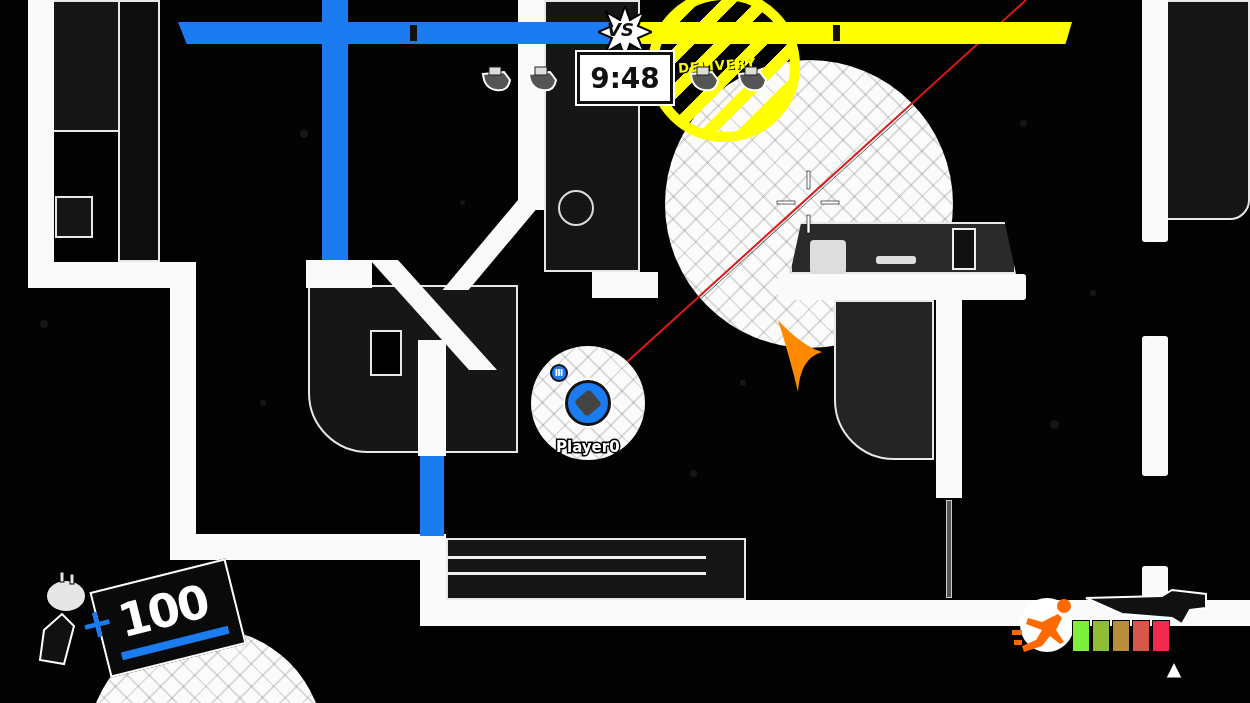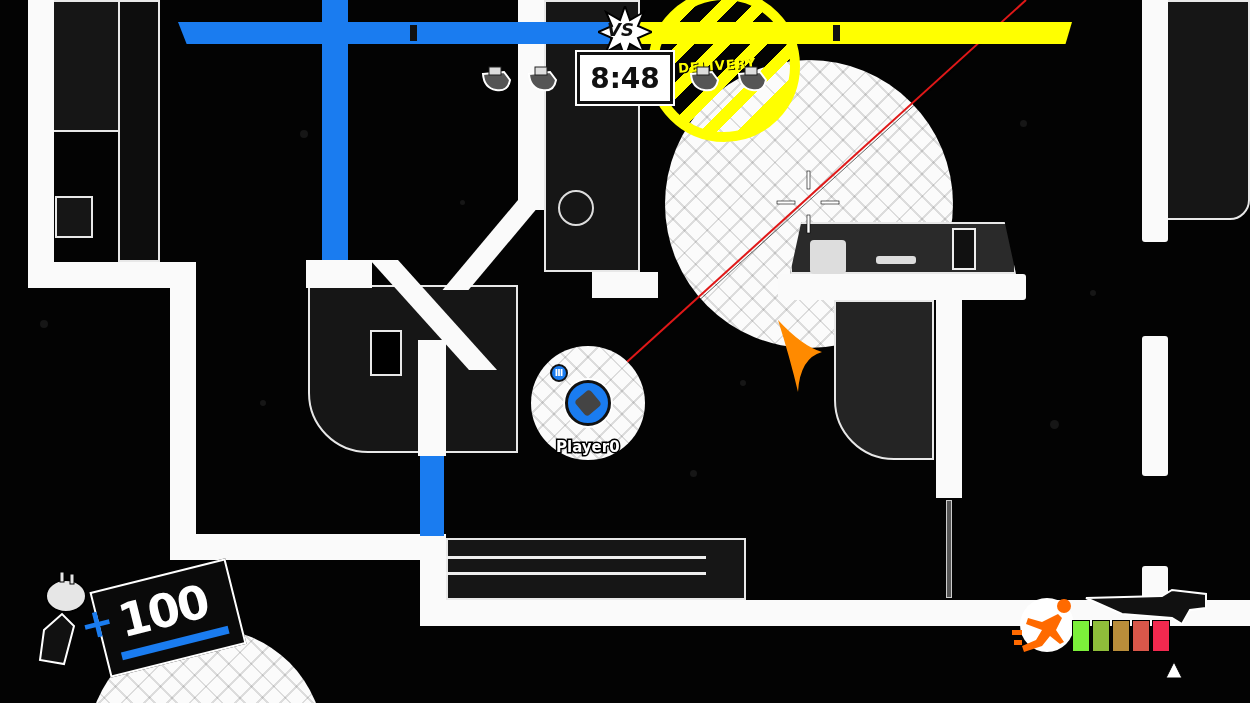--- a/index.html
+++ b/index.html
@@ -110,21 +110,21 @@
   <div class="abs" style="left:410px;top:25px;width:7px;height:16px;background:#111;"></div>
   <div class="abs" style="left:640px;top:22px;width:432px;height:22px;background:#ffff00;clip-path:polygon(0 0,100% 0,98.5% 100%,0 100%);"></div>
   <div class="abs" style="left:833px;top:25px;width:7px;height:16px;background:#111;"></div>
 
   <svg class="abs" style="left:598px;top:6px;" width="54" height="52">
     <polygon points="27,0 32,14 46,6 40,20 54,26 40,32 46,46 32,38 27,52 22,38 8,46 14,32 0,26 14,20 8,6 22,14" fill="#fff" stroke="#000" stroke-width="2"></polygon>
   </svg>
   <div class="abs hud-text" style="left:607px;top:19px;font-size:18px;color:#111;font-style:italic;">VS</div>
 
   <div class="abs" style="left:577px;top:52px;width:96px;height:52px;background:#fff;border:3px solid #111;box-shadow:0 0 0 2px #fff;display:flex;align-items:center;justify-content:center;">
-    <span class="hud-text" style="font-size:28px;color:#111;">8:48</span>
+    <span class="hud-text" style="font-size:28px;color:#111;">9:48</span>
   </div>
 
   <svg class="abs" style="left:480px;top:64px;" width="34" height="30">
       <path d="M3 10 L24 8 L30 16 Q28 28 16 26 Q4 24 3 10Z" fill="#555" stroke="#fff" stroke-width="2"></path>
       <rect x="9" y="3" width="12" height="8" fill="#ddd" stroke="#222"></rect>
     </svg>
   <svg class="abs" style="left:526px;top:64px;" width="34" height="30">
       <path d="M3 10 L24 8 L30 16 Q28 28 16 26 Q4 24 3 10Z" fill="#555" stroke="#fff" stroke-width="2"></path>
       <rect x="9" y="3" width="12" height="8" fill="#ddd" stroke="#222"></rect>
     </svg>

